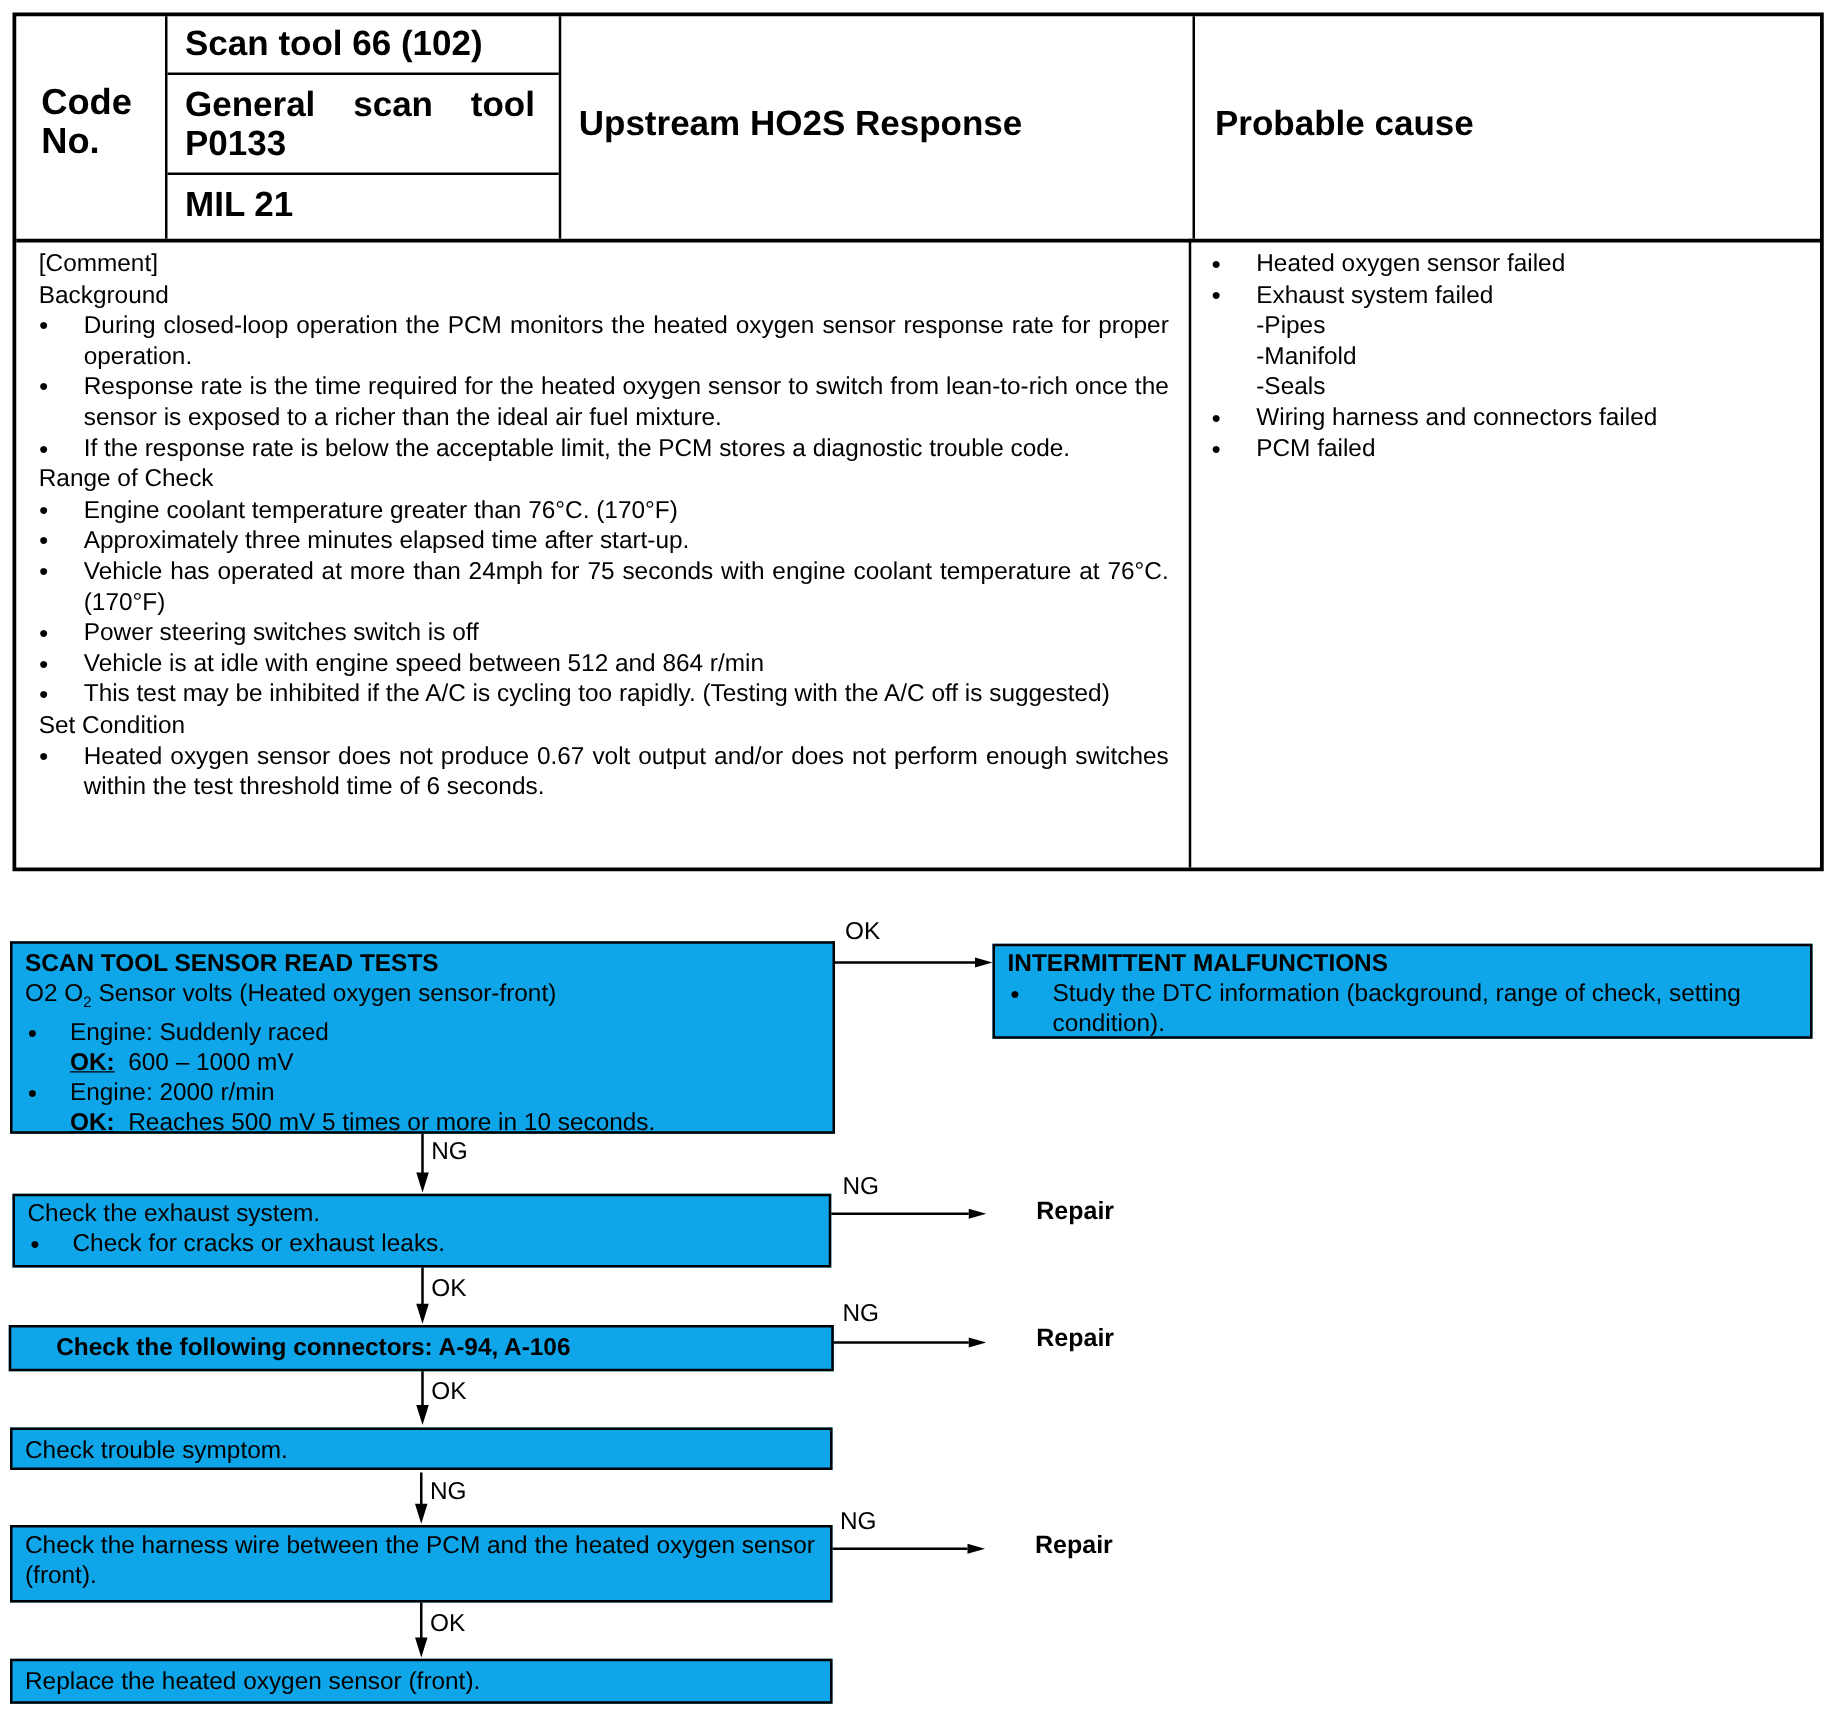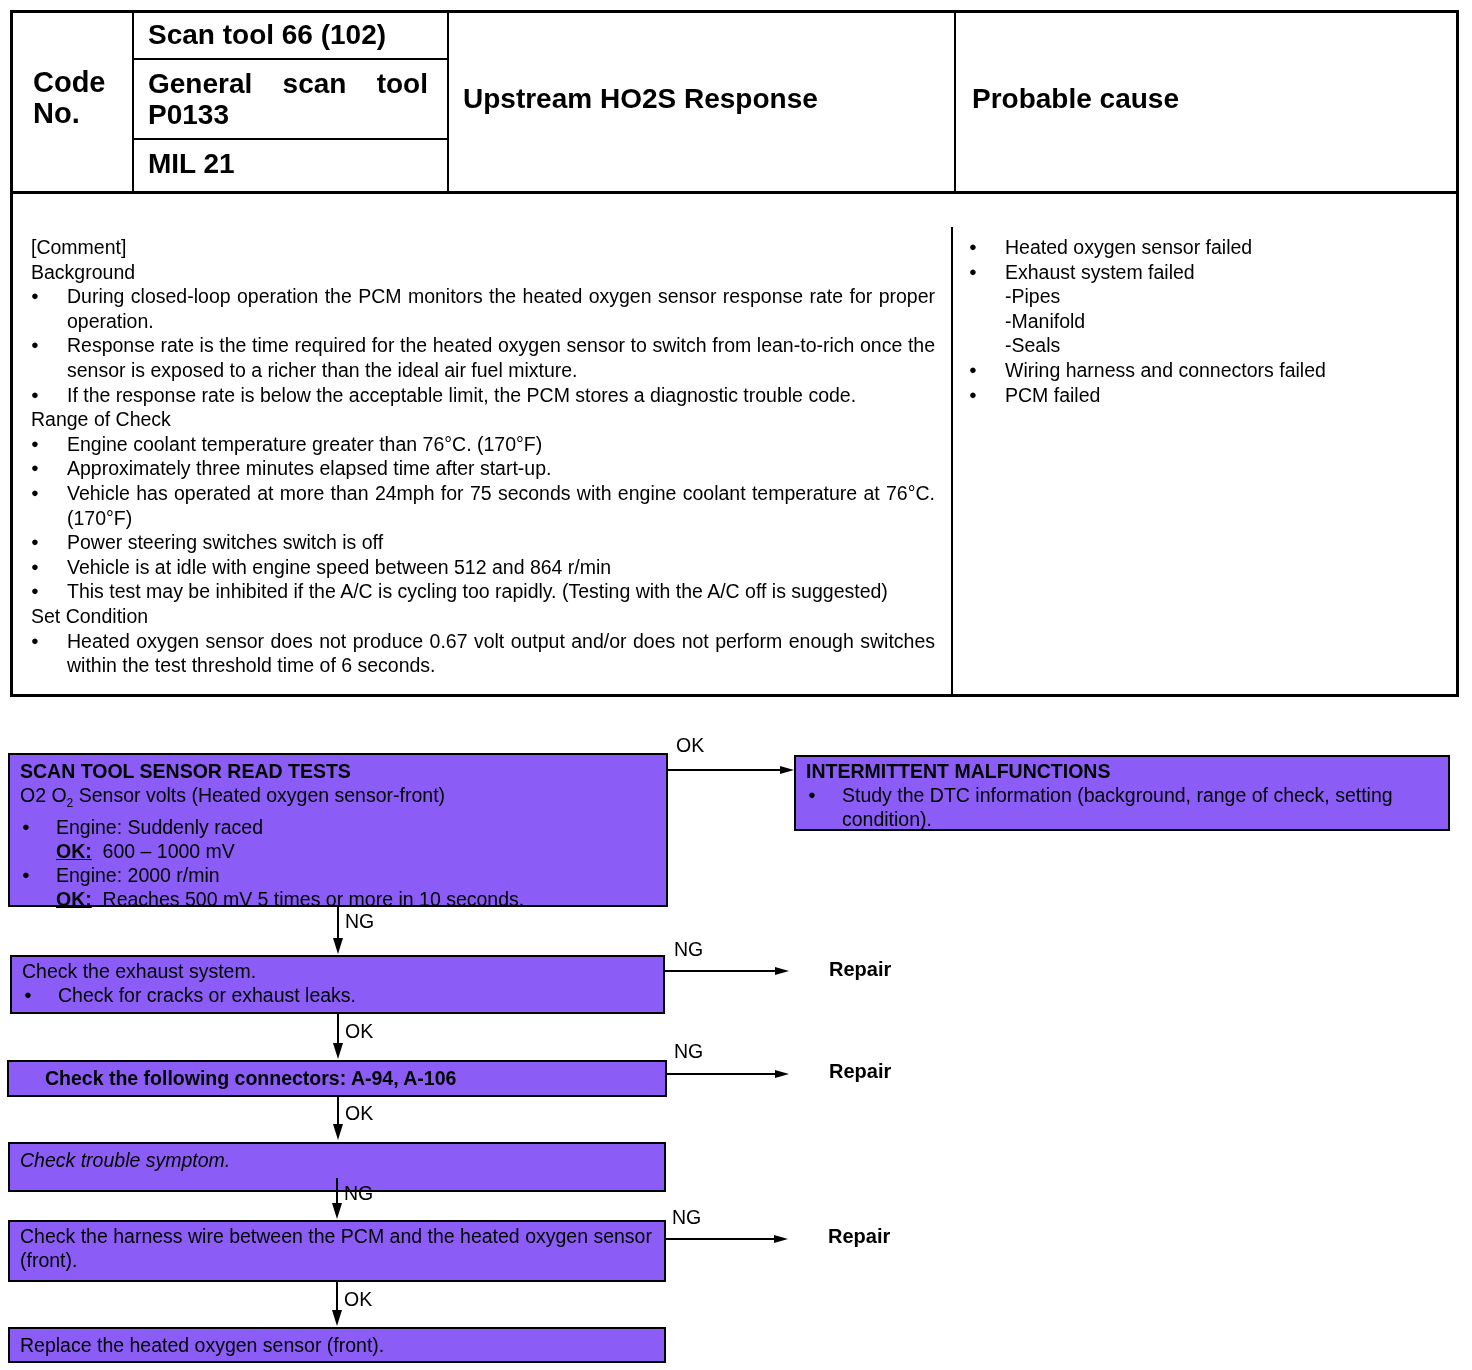--- a/index.html
+++ b/index.html
@@ -19,32 +19,32 @@
   .scan-r2 { position:absolute; left:0; top:47px; right:0; height:80px; border-bottom:2px solid #000;
              font-weight:bold; font-size:28px; line-height:31px; padding:8px 0 0 14px; box-sizing:border-box; }
   .scan-r2 .l1 { display:flex; justify-content:space-between; width:280px; }
   .scan-r3 { position:absolute; left:0; top:127px; right:0; height:51px;
              font-weight:bold; font-size:28px; padding:8px 0 0 14px; box-sizing:border-box; }
   .title-cell { left:436px; top:0; width:507px; height:178px; border-right:2px solid #000;
                 font-weight:bold; font-size:28px; padding:70px 0 0 14px; }
   .cause-hdr { left:943px; top:0; right:0; height:178px;
                font-weight:bold; font-size:28px; padding:70px 0 0 16px; }
 
-  .body-row { position:absolute; left:0; top:178px; right:0; bottom:0;margin-top:36px; }
+  .body-row { position:absolute; left:0; top:178px; right:0; bottom:0; }
   .comment-cell { left:0; top:0; width:940px; bottom:0; border-right:2px solid #000;
                   padding:8px 16px 0 18px; font-size:19.5px; line-height:24.6px; }
   .cause-cell { left:940px; top:0; right:0; bottom:0; padding:8px 10px 0 16px;
                 font-size:19.5px; line-height:24.6px; }
   .sec { }
   .blt { position:relative; padding-left:36px; text-align:justify; }
   .blt::before { content:"\25CF"; position:absolute; left:0; top:0; font-size:13px; }
   .sub { padding-left:36px; }
 
   
-  .box { position:absolute; border:2.5px solid #000; box-sizing:border-box; background:#8b5cf6;
+  .box { position:absolute; border:2.5px solid #000; box-sizing:border-box; background:#0ea5e9;
          font-size:19.5px; line-height:24px; padding:2px 10px 0 10px; }
   .box .b-title { font-weight:bold; }
   .fb { position:relative; padding-left:36px; }
   .fb::before { content:"\25CF"; position:absolute; left:2px; top:0; font-size:13px; }
   .okl { font-weight:bold;text-decoration:underline; }
   .lbl { position:absolute; font-size:19.5px; }
   .vline { position:absolute; width:2px; background:#000; }
   .hline { position:absolute; height:2px; background:#000; }
   .arr-down { position:absolute; width:0; height:0; border-left:5px solid transparent;
               border-right:5px solid transparent; border-top:16px solid #000; }
@@ -158,21 +158,21 @@
   </div>
   <div class="lbl" style="left:674px; top:1040px;">NG</div>
   <div class="hline" style="left:667px; top:1073px; width:108px;"></div>
   <div class="arr-right" style="left:775px; top:1070px;"></div>
   <div class="repair" style="left:805px; top:1060px;">Repair</div>
 
   <div class="vline" style="left:337px; top:1097px; height:30px;"></div>
   <div class="arr-down" style="left:333px; top:1124px;"></div>
   <div class="lbl" style="left:345px; top:1102px;">OK</div>
 
-  <div class="box" style="left:8px; top:1142px; width:658px; height:50px; padding-top:4px;font-style:italic;">
+  <div class="box" style="left:8px; top:1142px; width:658px; height:34px; padding-top:4px;">
     <div>Check trouble symptom.</div>
   </div>
 
   <div class="vline" style="left:336px; top:1178px; height:28px;"></div>
   <div class="arr-down" style="left:332px; top:1203px;"></div>
   <div class="lbl" style="left:344px; top:1182px;">NG</div>
 
   <div class="box" style="left:8px; top:1220px; width:658px; height:62px;">
     <div>Check the harness wire between the PCM and the heated oxygen sensor (front).</div>
   </div>

